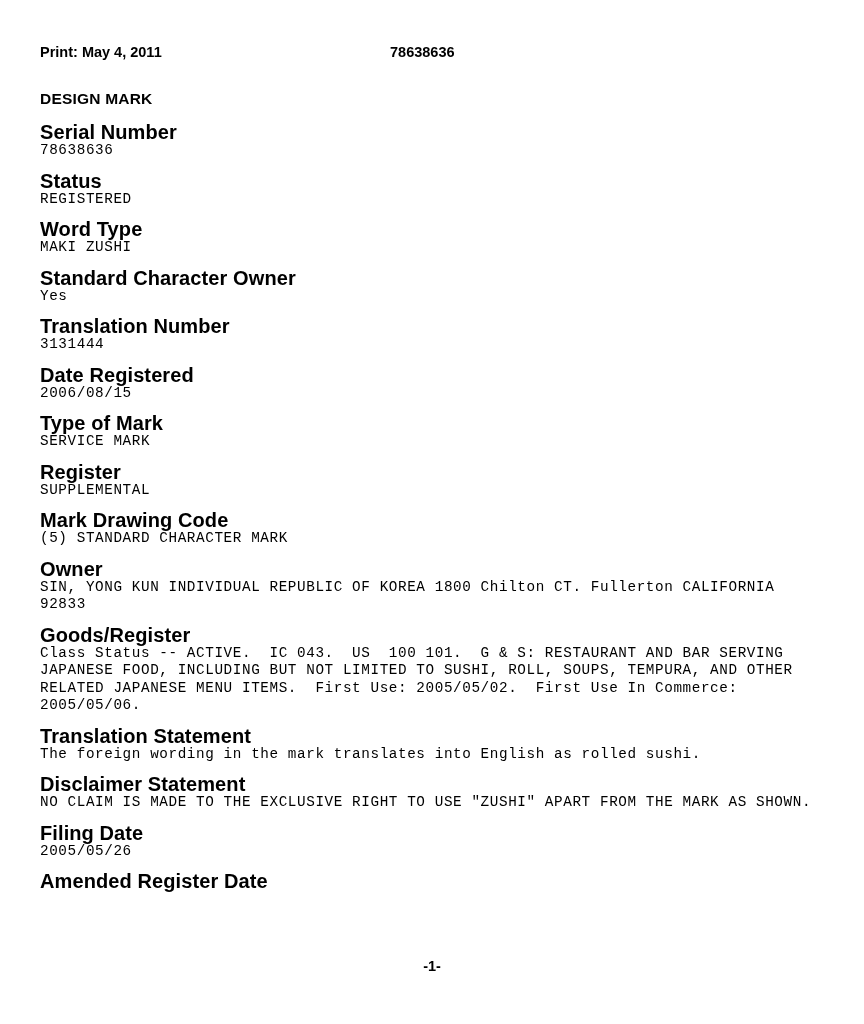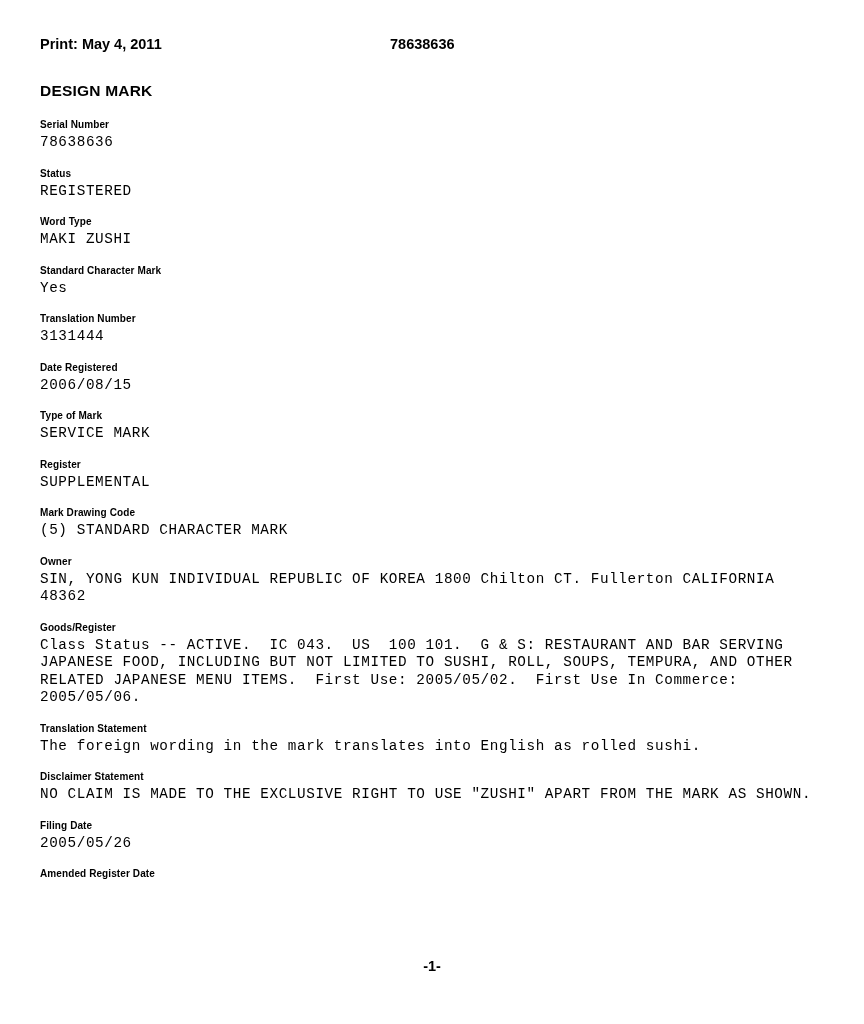--- a/index.html
+++ b/index.html
@@ -13,21 +13,21 @@
     position: relative;
     font-family: "Liberation Sans", sans-serif;
     color: #000000;
     overflow: hidden;
   }
   .page {
     position: relative;
     width: 864px;
     height: 1024px;
     box-sizing: border-box;
-    padding: 32px 40px 0 40px;
+    padding: 40px 40px 0 40px;
   }
   .header-row {
     display: flex;
     align-items: baseline;
     margin-top: 4px;
     margin-bottom: 30px;
   }
   .header-print {
     font-family: "Liberation Sans", sans-serif;
     font-weight: bold;
@@ -46,21 +46,21 @@
     font-size: 15.5px;
     margin-bottom: 16px;
     letter-spacing: 0.2px;
   }
   .field {
     margin-bottom: 13px;
   }
   .field-label {
     font-family: "Liberation Sans", sans-serif;
     font-weight: bold;
-    font-size: 10px;
+    font-size: 20px;
     line-height: 17px;
     margin-bottom: 1px;
     letter-spacing: 0.1px;
   }
   .field-value {
     font-family: "Liberation Mono", monospace;
     font-size: 14.3px;
     line-height: 17.5px;
     letter-spacing: 0.6px;
     white-space: pre-wrap;
@@ -100,21 +100,21 @@
     <div class="field-label">Status</div>
     <div class="field-value">REGISTERED</div>
   </div>
 
   <div class="field">
     <div class="field-label">Word Type</div>
     <div class="field-value">MAKI ZUSHI</div>
   </div>
 
   <div class="field">
-    <div class="field-label">Standard Character Mark</div>
+    <div class="field-label">Standard Character Owner</div>
     <div class="field-value">Yes</div>
   </div>
 
   <div class="field">
     <div class="field-label">Translation Number</div>
     <div class="field-value">3131444</div>
   </div>
 
   <div class="field">
     <div class="field-label">Date Registered</div>
@@ -131,21 +131,21 @@
     <div class="field-value">SUPPLEMENTAL</div>
   </div>
 
   <div class="field">
     <div class="field-label">Mark Drawing Code</div>
     <div class="field-value">(5) STANDARD CHARACTER MARK</div>
   </div>
 
   <div class="field">
     <div class="field-label">Owner</div>
-    <div class="field-value">SIN, YONG KUN INDIVIDUAL REPUBLIC OF KOREA 1800 Chilton CT. Fullerton CALIFORNIA 48362</div>
+    <div class="field-value">SIN, YONG KUN INDIVIDUAL REPUBLIC OF KOREA 1800 Chilton CT. Fullerton CALIFORNIA 92833</div>
   </div>
 
   <div class="field">
     <div class="field-label">Goods/Register</div>
     <div class="field-value">Class Status -- ACTIVE.  IC 043.  US  100 101.  G &amp; S: RESTAURANT AND BAR SERVING JAPANESE FOOD, INCLUDING BUT NOT LIMITED TO SUSHI, ROLL, SOUPS, TEMPURA, AND OTHER RELATED JAPANESE MENU ITEMS.  First Use: 2005/05/02.  First Use In Commerce: 2005/05/06.</div>
   </div>
 
   <div class="field">
     <div class="field-label">Translation Statement</div>
     <div class="field-value">The foreign wording in the mark translates into English as rolled sushi.</div>

